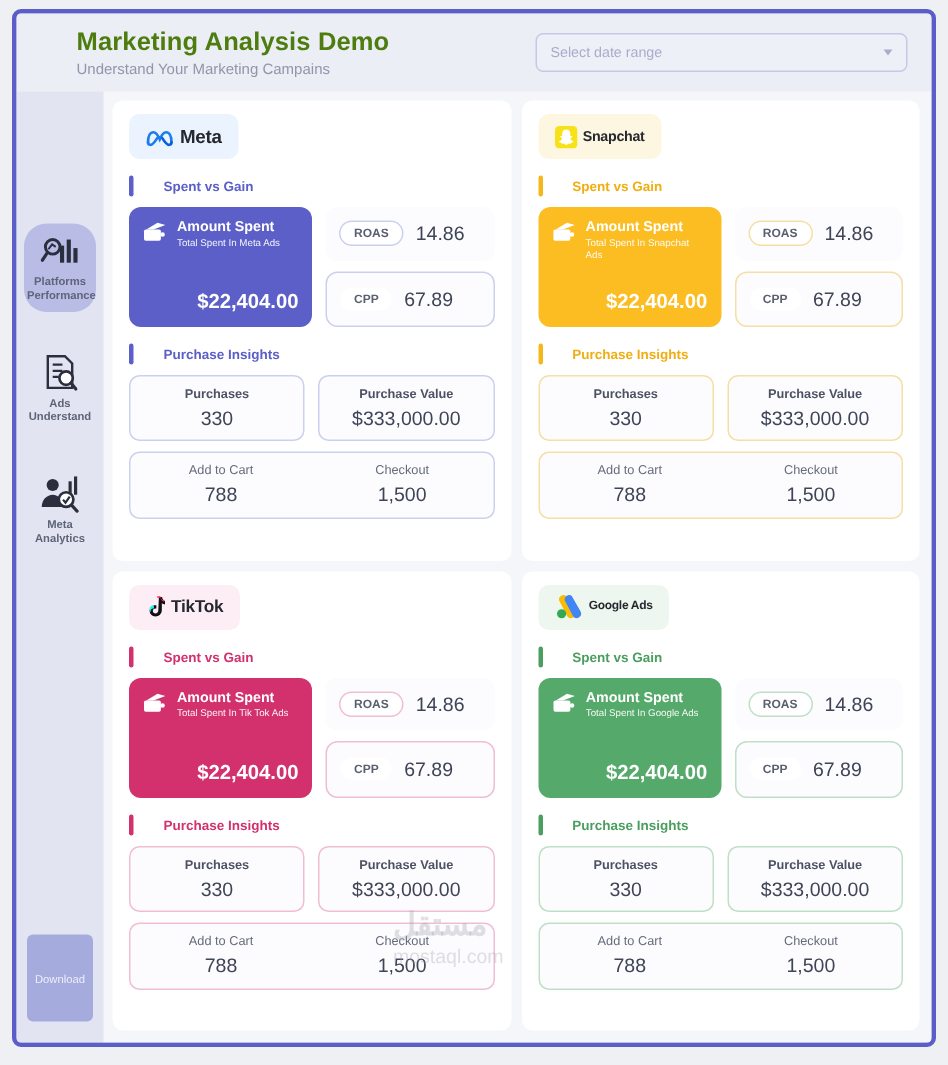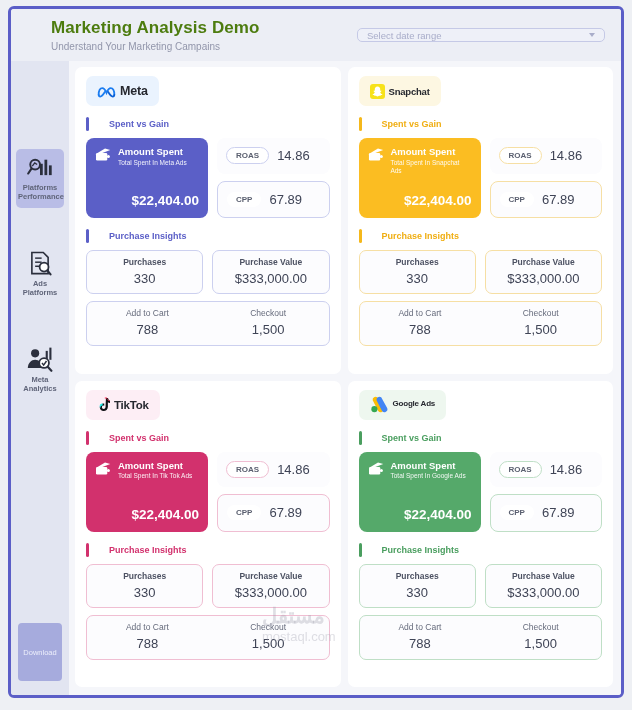--- a/index.html
+++ b/index.html
@@ -41,21 +41,21 @@
     line-height: 1.2;
   }
   .app-subtitle {
     font-size: 10px;
     color: #9296ab;
     margin-top: 2px;
   }
   .date-picker {
     margin-left: auto;
     width: 248px;
-    height: 14px;
+    height: 26px;
     border: 1px solid #c5c9e6;
     border-radius: 5px;
     background: #eef0f8;
     display: flex;
     align-items: center;
     padding: 0 9px;
     cursor: pointer;
   }
   .date-picker-text {
     font-size: 9.5px;
@@ -80,23 +80,23 @@
     background: #e2e5f1;
     display: flex;
     flex-direction: column;
     align-items: center;
     padding-top: 88px;
     position: relative;
   }
   .side-item {
     width: 48px;
     padding: 5px 2px 6px;
-    border-radius: 5px;
+    border-radius: 15px;
     text-align: center;
-    margin-bottom: 37px;
+    margin-bottom: 22px;
     cursor: pointer;
   }
   .side-item.active { background: #b9bde6; }
   .side-icon {
     display: block;
     margin: 0 auto 3px;
     width: 26px; height: 26px;
   }
   .side-label {
     font-size: 7.5px;
@@ -282,21 +282,21 @@
 
       <div class="side-item">
         <svg class="side-icon" viewBox="0 0 32 32">
           <path d="M6 3 h14 l6 6 v20 H6 Z" fill="none" stroke="#2b2f3d" stroke-width="2"></path>
           <line x1="10" y1="10" x2="18" y2="10" stroke="#2b2f3d" stroke-width="1.8"></line>
           <line x1="10" y1="15" x2="18" y2="15" stroke="#2b2f3d" stroke-width="1.8"></line>
           <line x1="10" y1="20" x2="15" y2="20" stroke="#2b2f3d" stroke-width="1.8"></line>
           <circle cx="21" cy="21" r="5.5" fill="#fff" stroke="#2b2f3d" stroke-width="2.2"></circle>
           <line x1="25" y1="25" x2="29" y2="30" stroke="#2b2f3d" stroke-width="2.6" stroke-linecap="round"></line>
         </svg>
-        <div class="side-label">Ads Platforms</div>
+        <div class="side-label">Ads Understand</div>
       </div>
 
       <div class="side-item">
         <svg class="side-icon" viewBox="0 0 32 32">
           <circle cx="10" cy="9" r="5" fill="#2b2f3d"></circle>
           <path d="M1 27 c0-6 4.5-10 9-10 s9 4 9 10 Z" fill="#2b2f3d"></path>
           <rect x="23" y="6" width="2.6" height="11" fill="#2b2f3d"></rect>
           <rect x="27.5" y="2" width="2.6" height="15" fill="#2b2f3d"></rect>
           <circle cx="21" cy="21" r="6" fill="#fff" stroke="#2b2f3d" stroke-width="2.2"></circle>
           <polyline points="18.5,21 20.5,23.5 24,18.5" fill="none" stroke="#2b2f3d" stroke-width="1.8"></polyline>

